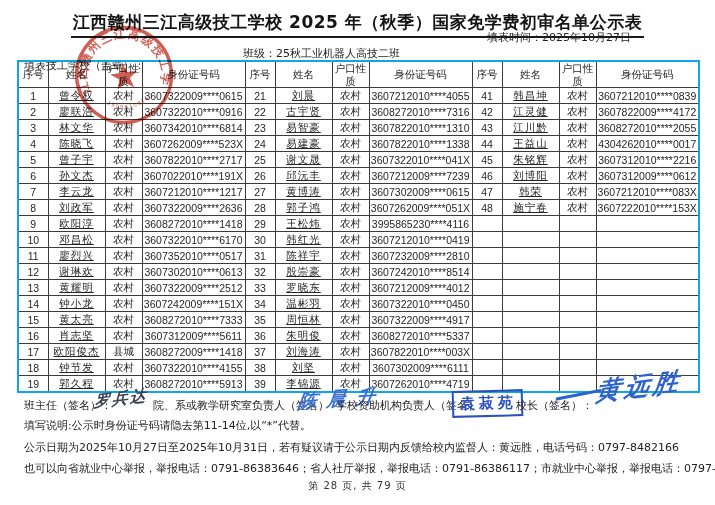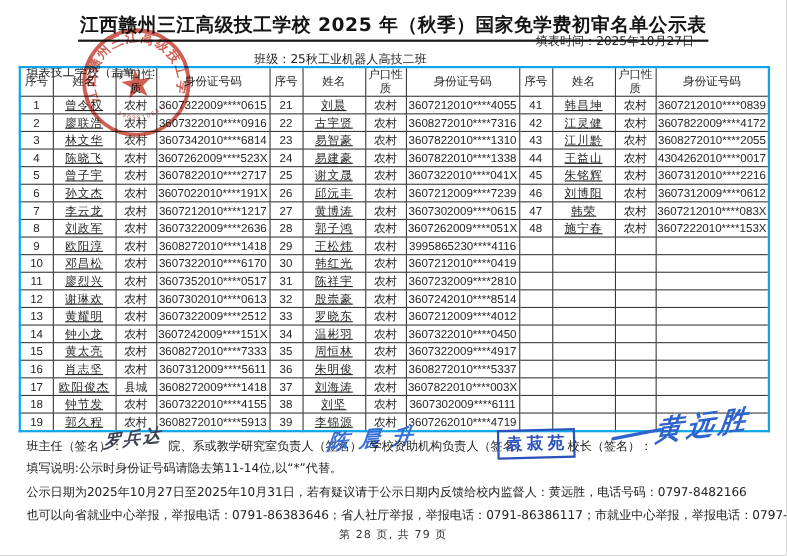--- a/index.html
+++ b/index.html
@@ -10,21 +10,21 @@
   }
   
   .title-wrap{position:absolute;top:11px;left:0;width:100%;text-align:center;}
   .title{
     display:inline-block;font-size:17px;font-weight:bold;letter-spacing:.5px;
     border-bottom:2px solid #191919;padding:0 2px 2px 2px;color:#141414;
   }
   
   .meta{position:absolute;font-size:11px;color:#222;white-space:nowrap;}
   .meta-school{left:24px;top:58px;text-align:right;}
-  .meta-class{left:231px;top:46px;}
+  .meta-class{left:243px;top:46px;}
   .meta-date{left:487px;top:30px;}
   
   .tbl-wrap{position:absolute;left:17px;top:60px;}
   table.roster{
     border-collapse:collapse;table-layout:fixed;width:682px;
     font-family:"Liberation Sans",sans-serif;
   }
   table.roster th,table.roster td{
     border:1px solid #3b3b3b;padding:0;text-align:center;vertical-align:middle;
     overflow:hidden;white-space:nowrap;color:#262626;

